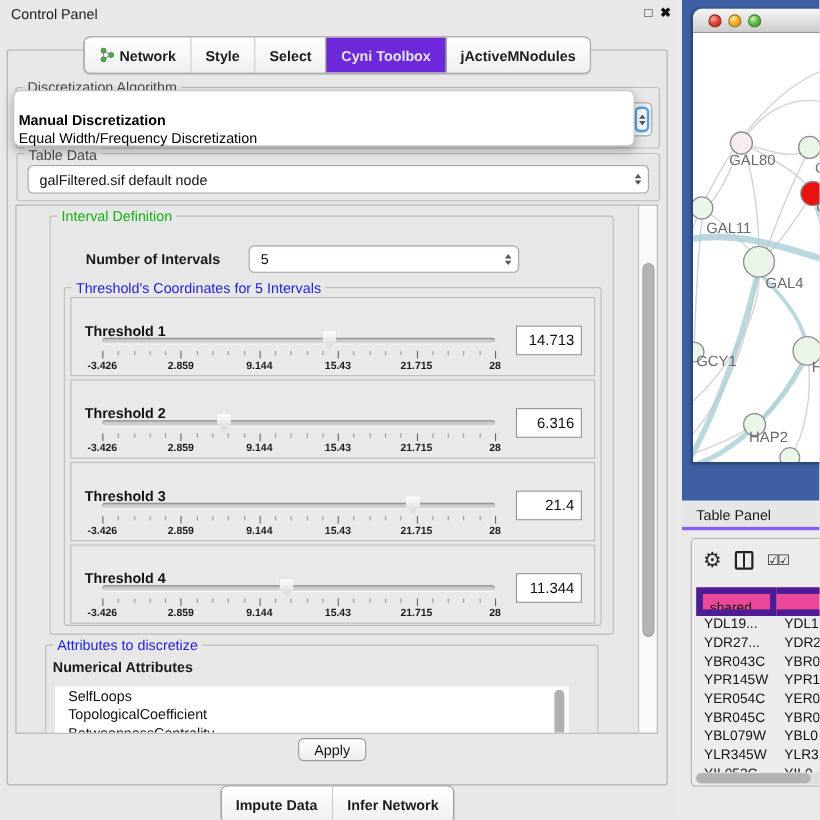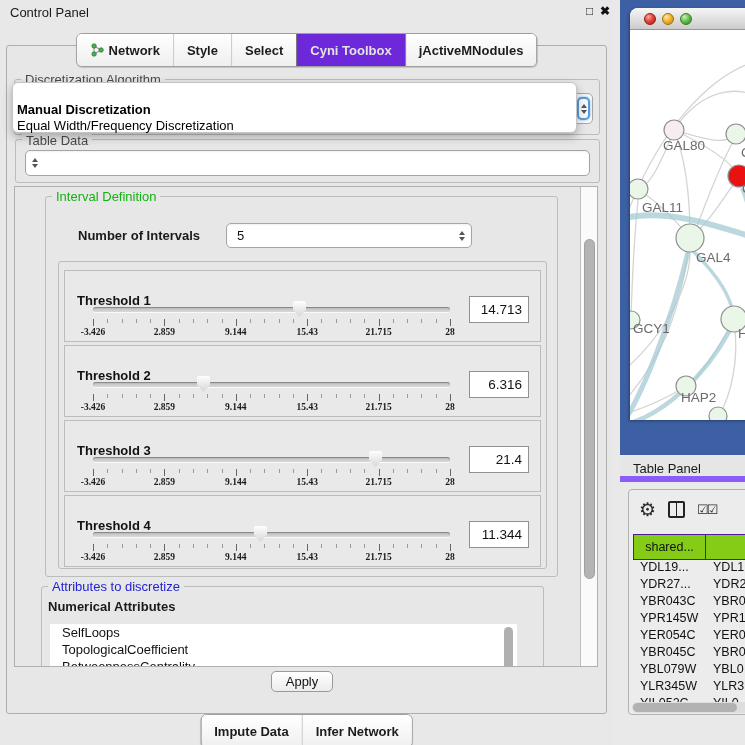--- a/index.html
+++ b/index.html
@@ -52,50 +52,50 @@
   .v-thumb { position:absolute; left:2.5px; top:52px; width:11px; height:340px; background:#b4b4b4; border-radius:6px; border:1px solid #a0a0a0; }
 
   
   .th-panel { position:relative; width:477px; height:72px; border:1px solid #bcbcbc; background:#e9e9e9; margin-bottom:3px; }
   .th-label { position:absolute; left:12px; top:6px; font-weight:bold; font-size:13px; color:#111;margin-top:16px; }
   .th-slider { position:absolute; left:28px; top:0; width:357px; height:72px; }
   .track { position:absolute; left:0; top:36px; width:357px; height:5px; border-radius:3px; background:linear-gradient(#b9b9b9,#dadada); box-shadow:inset 0 1px 1px rgba(0,0,0,.3), 0 1px 0 rgba(255,255,255,.7); }
   .thumb { position:absolute; top:30px; width:13px; height:16px; background:linear-gradient(#fefefe,#d6d6d6); clip-path:polygon(8% 0,92% 0,100% 10%,100% 55%,50% 100%,0 55%,0 10%); filter:drop-shadow(0 0 1px #777); }
   .tick { position:absolute; top:48px; width:1px; height:4px; background:#9a9a9a; }
   .tick.major { height:7px; background:#666; }
-  .tick-label { position:absolute; top:56px; transform:translateX(-50%); font-size:9.5px; font-weight:bold; color:#1a1a1a; white-space:nowrap;font-family:Liberation Serif, serif; }
+  .tick-label { position:absolute; top:56px; transform:translateX(-50%); font-size:9.5px; font-weight:bold; color:#1a1a1a; white-space:nowrap; }
   .th-value { position:absolute; left:404px; top:25px; width:60px; height:27px; background:#fff; border:1px solid #919191; font-size:13.5px; color:#111; text-align:right; line-height:25px; padding-right:6px; }
 
   
   .attr-list { position:absolute; left:8px; top:37px; width:467px; height:58px; background:#ffffff; overflow:hidden; }
   .attr-item { padding:1px 0 1px 12px; font-size:13px; color:#111; }
   .attr-scroll { position:absolute; right:4px; top:3px; width:9px; height:46px; background:#b0b0b0; border-radius:5px; }
 
   .apply-btn { position:absolute; left:271px; top:671px; width:62px; height:21px; background:linear-gradient(#ffffff,#ececec); border:1px solid #9a9a9a; border-radius:5px; font-size:13px; color:#111; text-align:center; line-height:19px; }
 
   
   .net-frame { position:absolute; left:620px; top:0; width:125px; height:455px; background:#3c60a3; }
   .net-window { position:absolute; left:10px; top:8px; width:120px; height:412px; background:#ffffff; border-radius:8px 0 0 0; overflow:hidden; box-shadow:-1px 1px 3px rgba(0,0,0,.35); }
   .net-titlebar { position:absolute; left:0; top:0; width:100%; height:22px; background:linear-gradient(#f6f6f6,#cccccc); border-bottom:1px solid #969696; }
   .light { position:absolute; top:5px; width:12px; height:12px; border-radius:50%; }
   .light.red   { left:14px; background:radial-gradient(circle at 35% 30%, #ffa8a0 0%, #e2463c 45%, #a81f14 100%); border:0.5px solid #8e1f18; }
   .light.yellow{ left:32px; background:radial-gradient(circle at 35% 30%, #fdeaae 0%, #f5b32b 45%, #c07f10 100%); border:0.5px solid #9a7411; }
   .light.green { left:50px; background:radial-gradient(circle at 35% 30%, #d2f0c0 0%, #64c24e 45%, #33801f 100%); border:0.5px solid #3d7a2a; }
   .net-canvas { position:absolute; left:0; top:22px; width:120px; height:390px; background:#fff; overflow:hidden; }
 
   
-  .tp-titlebar { position:absolute; left:620px; top:456px; width:125px; height:26px; background:#e6e6e6; border-bottom:6px solid #8b5cf6; }
+  .tp-titlebar { position:absolute; left:620px; top:456px; width:125px; height:26px; background:#e6e6e6; border-bottom:3px solid #8b5cf6; }
   .tp-title { position:absolute; left:13px; top:5px; font-size:13px; color:#1a1a1a; }
   .tp-box { position:absolute; left:628px; top:489px; width:125px; height:226px; background:#ececec; border:1px solid #b2b2b2; border-radius:4px 0 0 4px; overflow:hidden; }
   .tp-toolbar { position:absolute; left:0; top:0; width:100%; height:38px; display:flex; align-items:center; gap:12px; padding-left:10px; }
   .gear { font-size:19px; color:#2c2c2c; line-height:1; }
   .split-icon { width:17px; height:17px; border:2px solid #222; border-radius:2px; background:linear-gradient(to right, transparent 45%, #222 45%, #222 55%, transparent 55%); }
   .checks { font-size:13px; color:#2c2c2c; letter-spacing:-2px; }
   .tp-header { position:absolute; left:4px; top:44px; width:130px; height:26px; display:flex; }
-  .tp-hcell { border:1px solid #4c1d95; background:#84cc16; font-size:12.5px; color:#111; text-align:center; line-height:24px; overflow:hidden; white-space:nowrap; }
+  .tp-hcell { border:6px solid #4c1d95; background:#ec4899; font-size:12.5px; color:#111; text-align:center; line-height:24px; overflow:hidden; white-space:nowrap; }
   .tp-hcell.c1 { width:77px; }
   .tp-hcell.c2 { width:60px; border-left:none; text-align:right; padding-right:2px; }
   .tp-rows { position:absolute; left:4px; top:70px; width:130px; }
   .tp-row { display:flex; height:17px; }
   .tp-cell { font-size:12.5px; color:#111; white-space:nowrap; overflow:hidden; }
   .tp-cell.c1 { width:77px; padding-left:7px; }
   .tp-cell.c2 { width:60px; padding-left:7px; }
   .h-scrollbar { position:absolute; left:3px; top:212px; width:118px; height:11px; background:#dedede; border-radius:6px; }
   .h-thumb { position:absolute; left:1px; top:1px; width:104px; height:9px; background:#b2b2b2; border-radius:5px; }
 
@@ -154,20 +154,21 @@
 
     <div class="popup">
       <div class="popup-item1">Manual Discretization</div>
       <div class="popup-item2">Equal Width/Frequency Discretization</div>
     </div>
 
     <div class="group" style="left:15px; top:139px; width:585px; height:44px;">
       <span class="group-label lbl-gray" style="top:-7px;">Table Data</span>
     </div>
     <div class="combo" style="left:25px; top:150px; width:565px; height:26px;">
+      <span class="combo-text">galFiltered.sif default node</span>
       <span class="stepper">
           <span class="arr-up"></span>
           <span class="arr-dn"></span>
         </span>
     </div>
 
     <div class="scrollpane">
 
       <div class="group" style="left:30px; top:9px; width:513px; height:381px; background:#e7e7e7;">
         <span class="group-label lbl-green">Interval Definition</span>
@@ -175,20 +176,21 @@
         <span style="position:absolute; left:32px; top:31px; font-weight:bold; font-size:13px;">Number of Intervals</span>
         <div class="combo" style="left:180px; top:26px; width:246px; height:25px;">
           <span class="combo-text">5</span>
           <span class="stepper">
               <span class="arr-up"></span>
               <span class="arr-dn"></span>
             </span>
         </div>
 
         <div class="group" style="left:12px; top:64px; width:489px; height:308px; background:#e7e7e7;">
+          <span class="group-label lbl-blue">Threshold's Coordinates for 5 Intervals</span>
           <div id="thresholds" style="position:absolute; left:5px; top:8px;">
               <div class="th-panel">
                 <div class="th-label">Threshold 1</div>
                 <div class="th-slider">
                   <div class="track"></div>
                   <span class="tick major" style="left: 0%;"></span>
                   <span class="tick" style="left: 4%;"></span>
                   <span class="tick" style="left: 8%;"></span>
                   <span class="tick" style="left: 12%;"></span>
                   <span class="tick" style="left: 16%;"></span>

